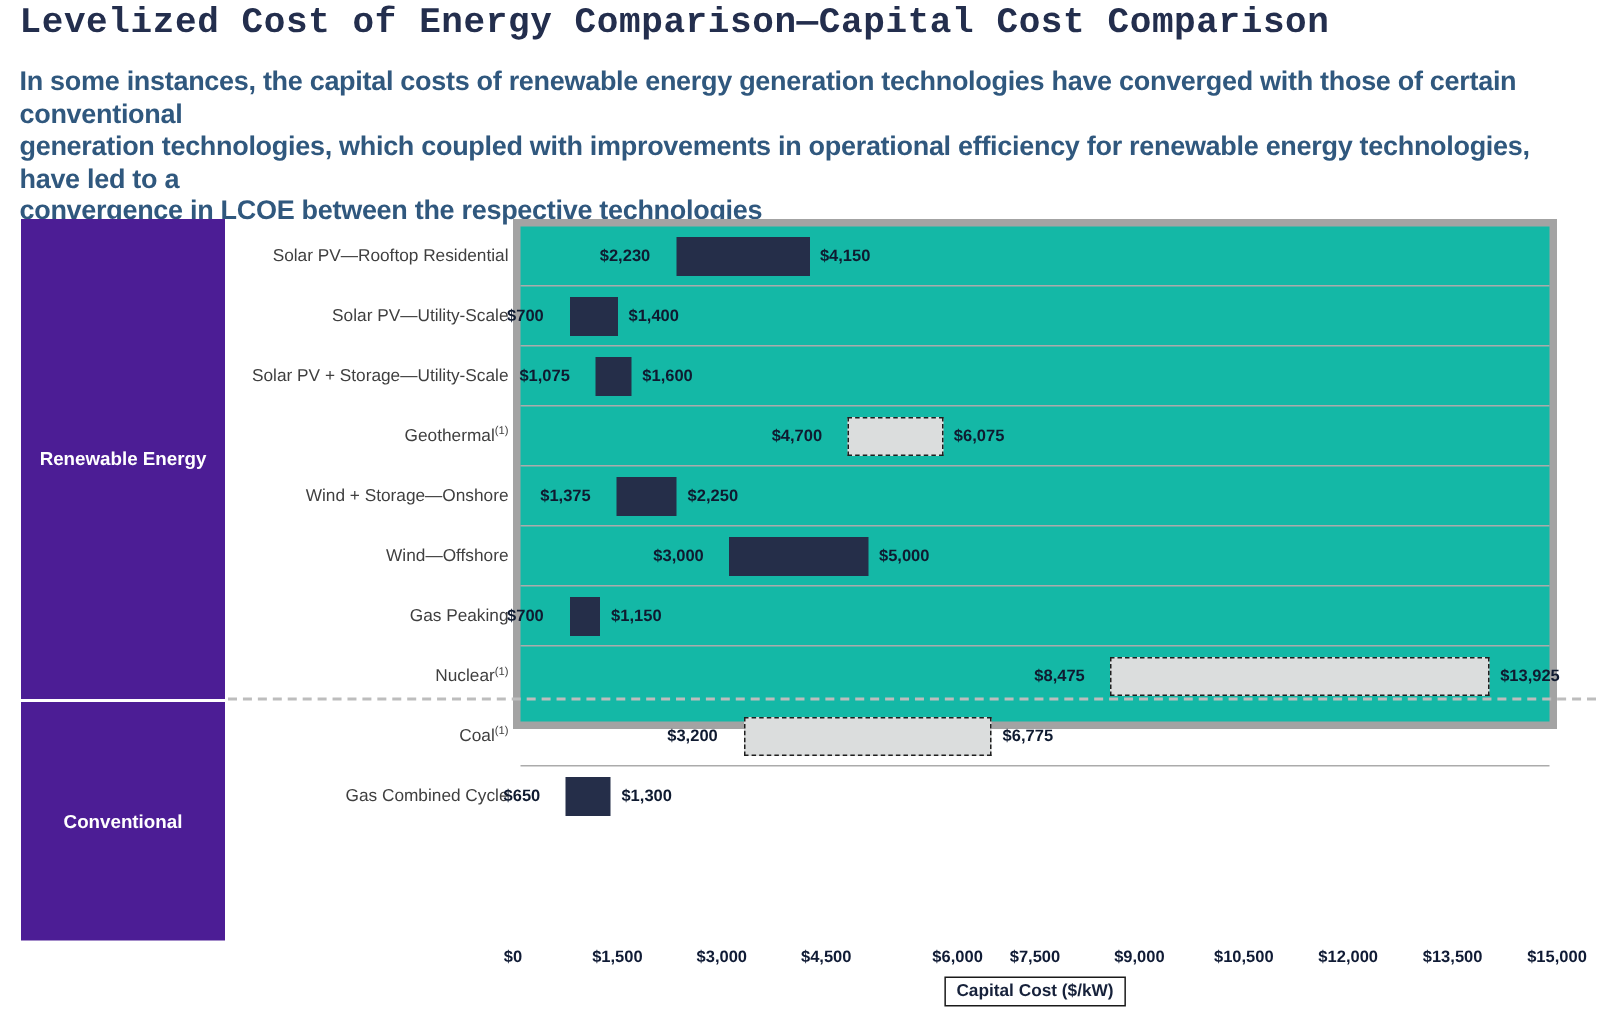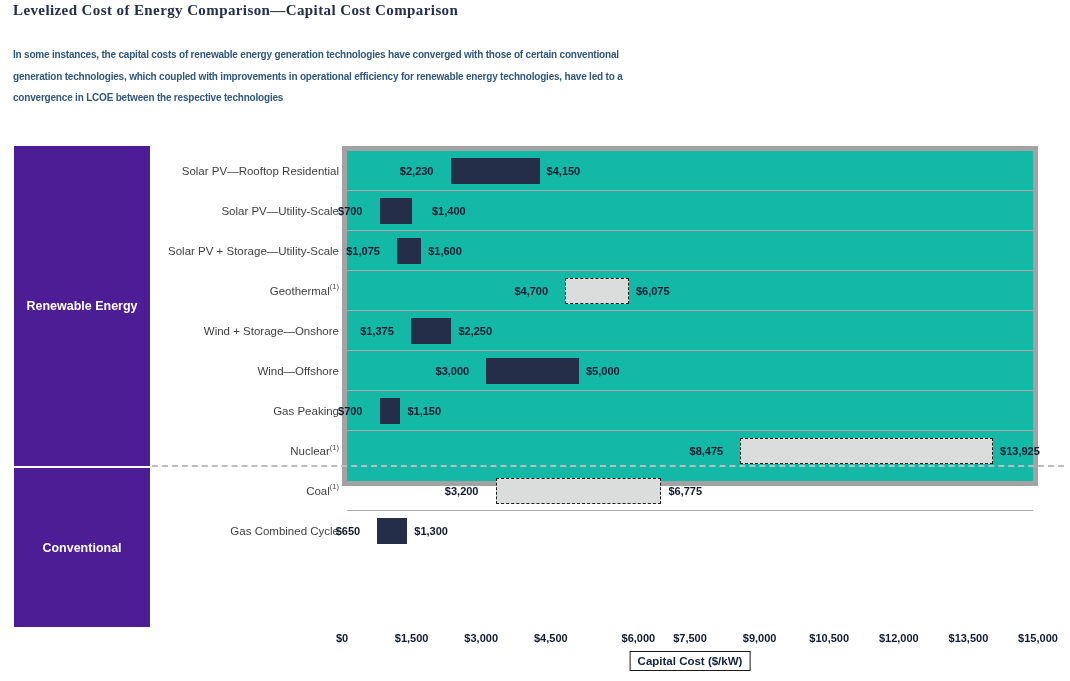--- a/index.html
+++ b/index.html
@@ -3,26 +3,26 @@
 <meta charset="utf-8">
 <style>
   * { margin:0; padding:0; box-sizing:border-box; }
   html,body { background:#ffffff; }
   .page {
     position:relative; width:1070px; height:681px; background:#ffffff;
     font-family:"Liberation Sans", sans-serif; overflow:hidden;
   }
   .title {
     position:absolute; left:13px; top:2px; width:1040px;
-    font-family:Liberation Serif, serif; font-weight:700;
-    font-size:15px; letter-spacing:0.4px; color:#232E4D;
+    font-family:Liberation Mono, monospace; font-weight:700;
+    font-size:24px; letter-spacing:0.4px; color:#232E4D;
   }
   .subtitle {
     position:absolute; left:13px; top:44px; width:1020px;
-    font-size:10px; font-weight:700; letter-spacing:-0.2px;
+    font-size:18px; font-weight:700; letter-spacing:-0.2px;
     color:#30587E; line-height:21.5px; white-space:pre-line;
   }
   .sidebar-box {
     position:absolute; left:14px; width:136px; background:#4c1d95;
     display:flex; align-items:center; justify-content:center;
     color:#ffffff; font-weight:700; font-size:12.5px; text-align:center;
   }
   .sidebar-box.renewable { top:146px; height:320px; }
   .sidebar-box.conventional { top:468px; height:159px; }
   .rows {
@@ -82,21 +82,21 @@
       <div class="row">
         <div class="cat">Solar PV—Rooftop Residential</div>
         <div class="bar solid" style="left: 103.5px; width: 89.1px;"></div>
         <div class="val" style="right: 599.5px;">$2,230</div>
         <div class="val" style="left: 199.6px;">$4,150</div>
       </div>
       <div class="row">
         <div class="cat">Solar PV—Utility-Scale</div>
         <div class="bar solid" style="left: 32.5px; width: 32.5px;"></div>
         <div class="val" style="right: 670.5px;">$700</div>
-        <div class="val" style="left: 85px;">$1,400</div>
+        <div class="val" style="left: 72px;">$1,400</div>
       </div>
       <div class="row">
         <div class="cat">Solar PV + Storage—Utility-Scale</div>
         <div class="bar solid" style="left: 49.9px; width: 24.4px;"></div>
         <div class="val" style="right: 653.1px;">$1,075</div>
         <div class="val" style="left: 81.2px;">$1,600</div>
       </div>
       <div class="row">
         <div class="cat">Geothermal<sup>(1)</sup></div>
         <div class="bar dashed" style="left: 218.1px; width: 63.8px;"></div>

